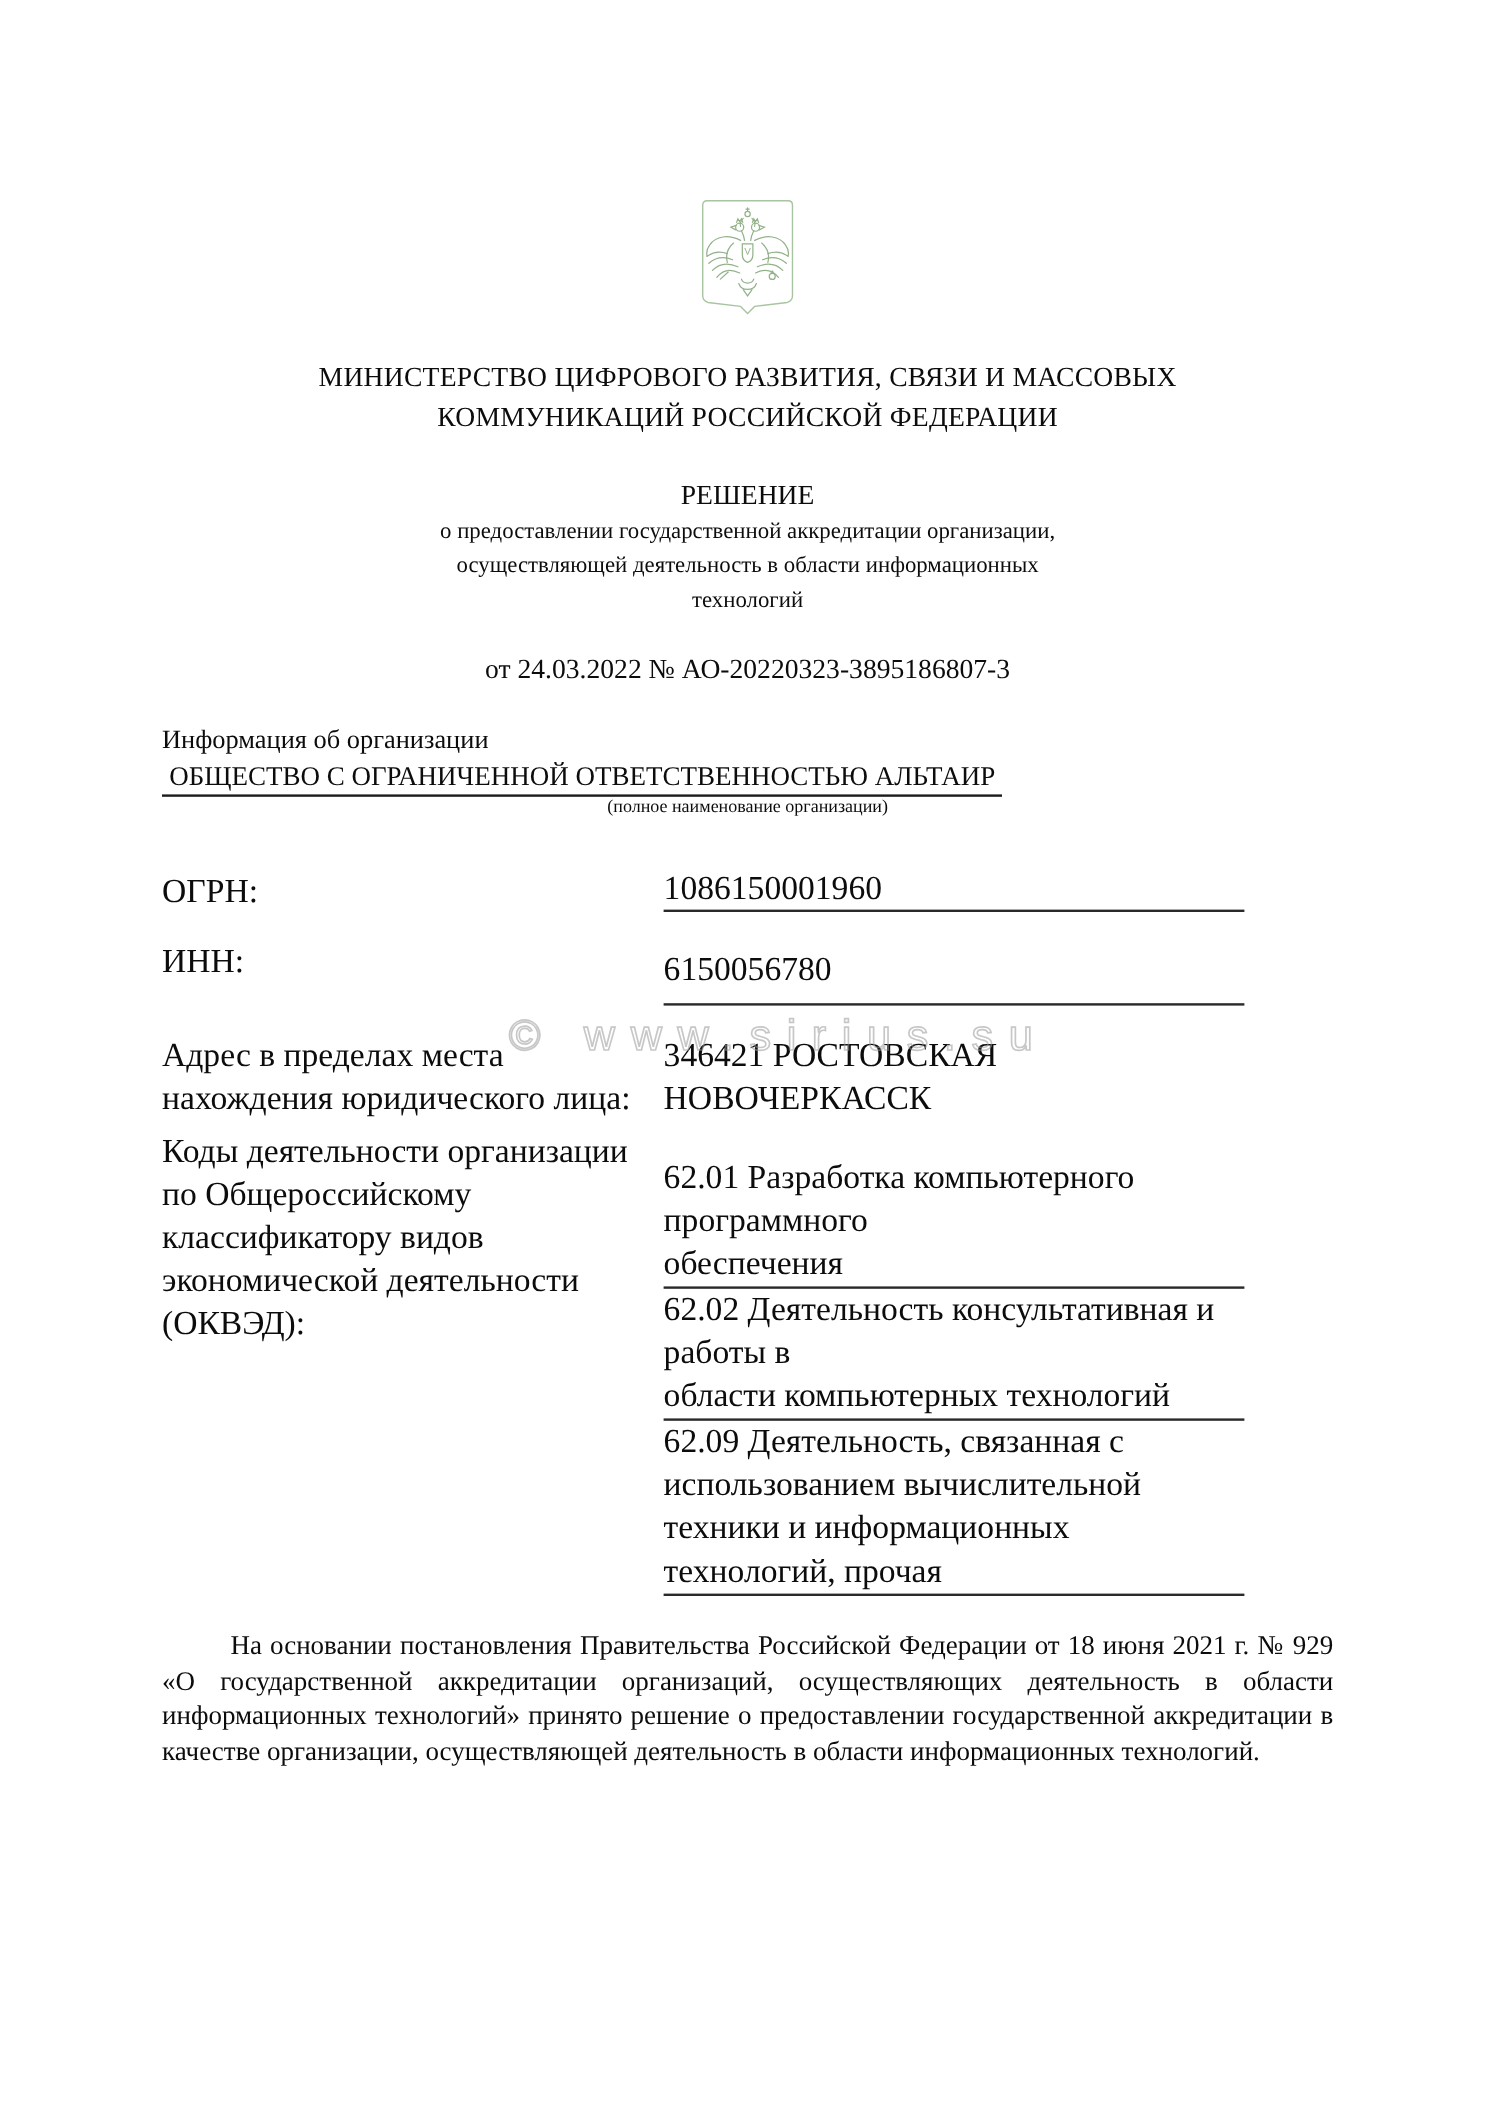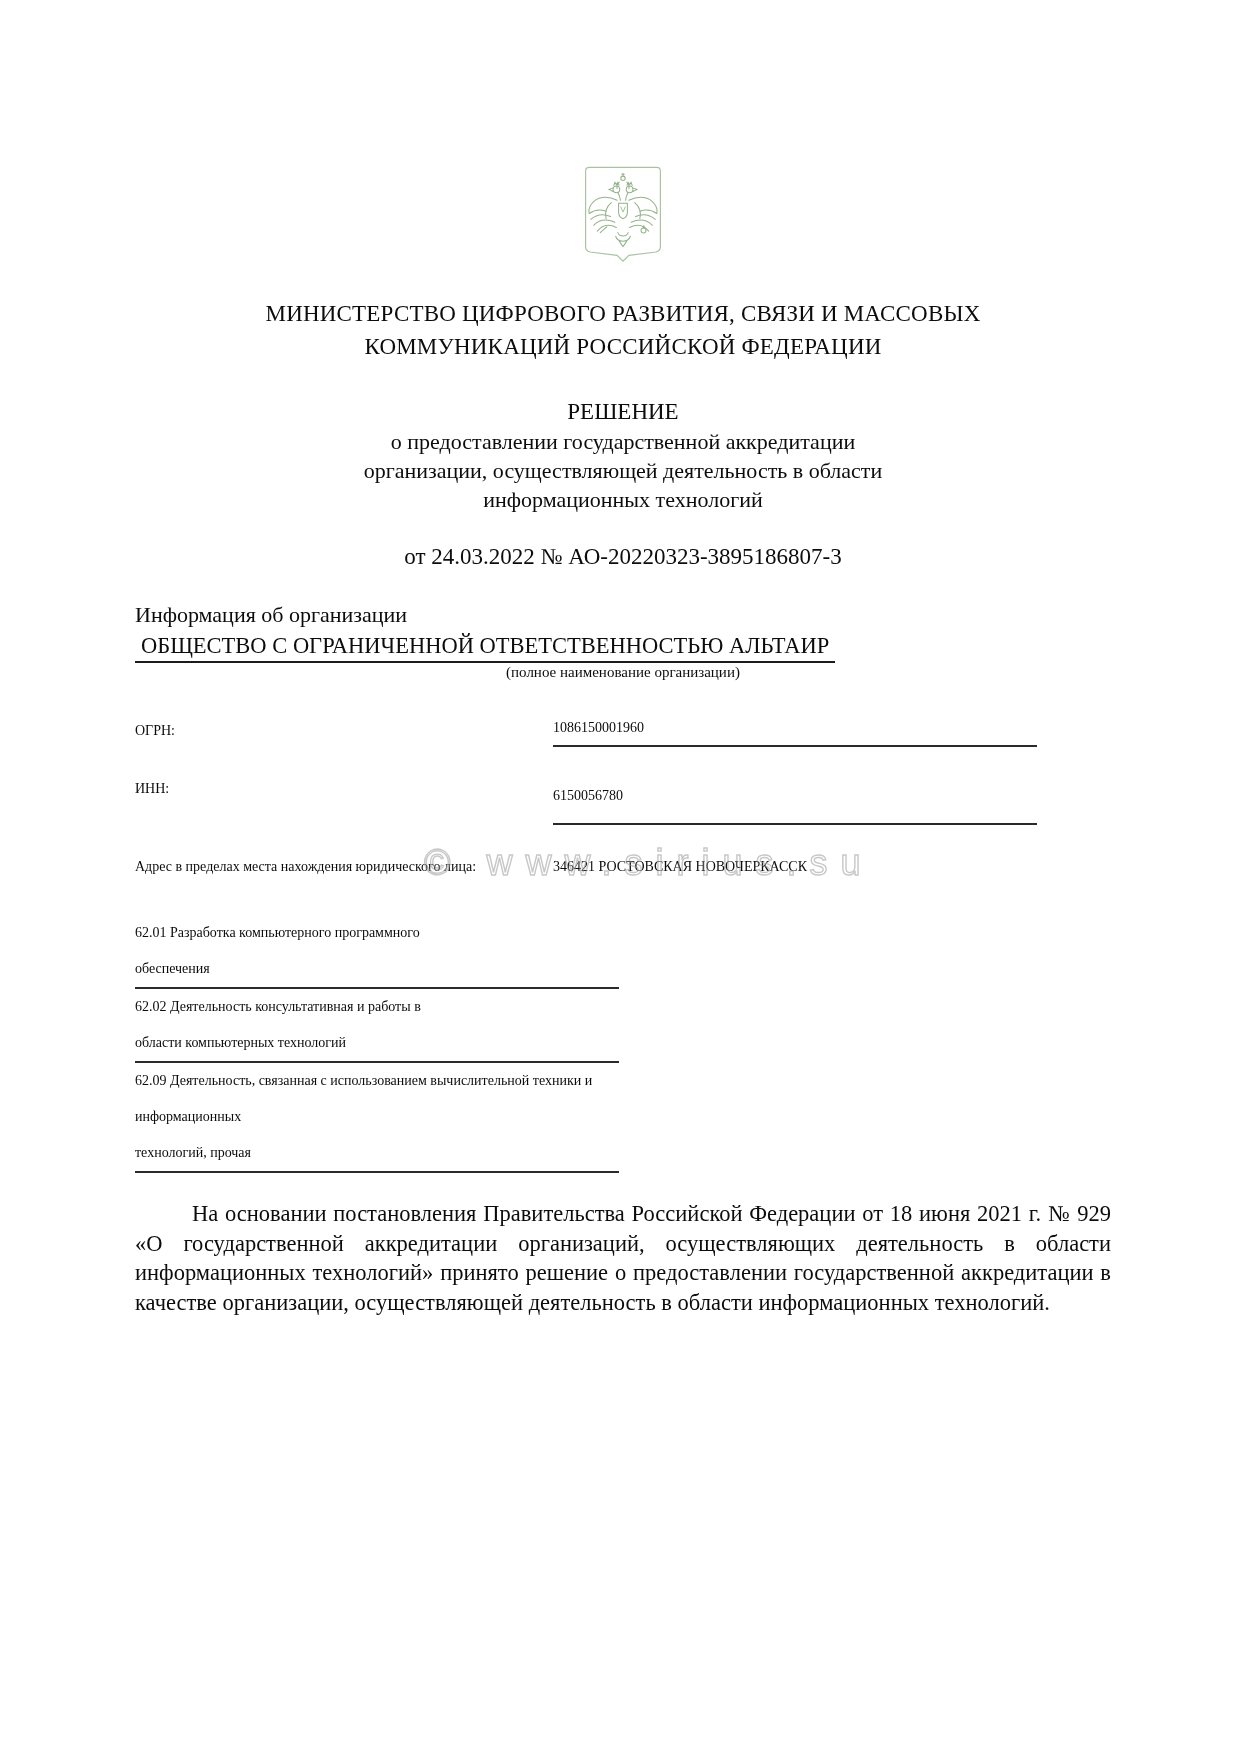--- a/index.html
+++ b/index.html
@@ -18,28 +18,28 @@
   .emblem svg{width:88px;height:100px;}
   .emblem .plaque{fill:none;stroke:#a9c4a1;stroke-width:1.6;}
   .emblem .eagle{fill:none;stroke:#93b28a;stroke-width:1.4;stroke-linecap:round;}
   
   .ministry{
     max-width:730px;margin:0 auto;
     text-align:center;font-size:23px;line-height:33px;
     letter-spacing:0.2px;
   }
   .doc-type{margin-top:34px;text-align:center;font-size:23px;line-height:30px;}
-  .doc-subtitle{max-width:560px;margin:0 auto;text-align:center;font-size:22px;line-height:29px;}
+  .doc-subtitle{max-width:560px;margin:0 auto;text-align:center;font-size:19px;line-height:29px;}
   .doc-number{margin-top:30px;text-align:center;font-size:23px;line-height:26px;}
   .info-title{margin-top:32px;text-align:left;font-size:22px;line-height:26px;}
   .org-name{margin-top:5px;text-align:left;font-size:22.5px;line-height:26px;}
   .org-name span{display:inline-block;border-bottom:2px solid #1c1c1c;padding:0 6px 2px 6px;}
   .org-caption{text-align:center;font-size:15px;line-height:17px;margin-top:1px;}
   
-  .fields{margin-top:32px;font-size:14px;}
+  .fields{margin-top:44px;font-size:28px;}
   .frow{display:flex;align-items:flex-start;}
   .f-label{width:418px;flex:0 0 418px;line-height:36px;}
   .f-value{width:484px;flex:0 0 484px;line-height:36px;}
   .u{border-bottom:2px solid #2a2a2a;}
   .row-ogrn .f-value{line-height:30px;padding-bottom:2px;}
   .row-inn{margin-top:22px;}
   .row-inn .f-value{line-height:30px;padding:10px 0 12px 0;}
   .row-address{margin-top:24px;align-items:flex-end;}
   .row-okved{margin-top:8px;}
   .okved-values{padding-top:22px;}
@@ -128,20 +128,21 @@
     </div>
 
     <div class="frow row-address">
       <div class="f-label">Адрес в пределах места нахождения юридического лица:</div>
       <div class="f-value">
         <span class="vline">346421 РОСТОВСКАЯ НОВОЧЕРКАССК</span>
       </div>
     </div>
 
     <div class="frow row-okved">
+      <div class="f-label">Коды деятельности организации по Общероссийскому классификатору видов экономической деятельности (ОКВЭД):</div>
       <div class="f-value okved-values">
         <span class="vline">62.01 Разработка компьютерного программного</span>
         <span class="vline u">обеспечения</span>
         <span class="vline">62.02 Деятельность консультативная и работы в</span>
         <span class="vline u">области компьютерных технологий</span>
         <span class="vline">62.09 Деятельность, связанная с использованием вычислительной техники и информационных</span>
         <span class="vline u">технологий, прочая</span>
       </div>
     </div>
 

